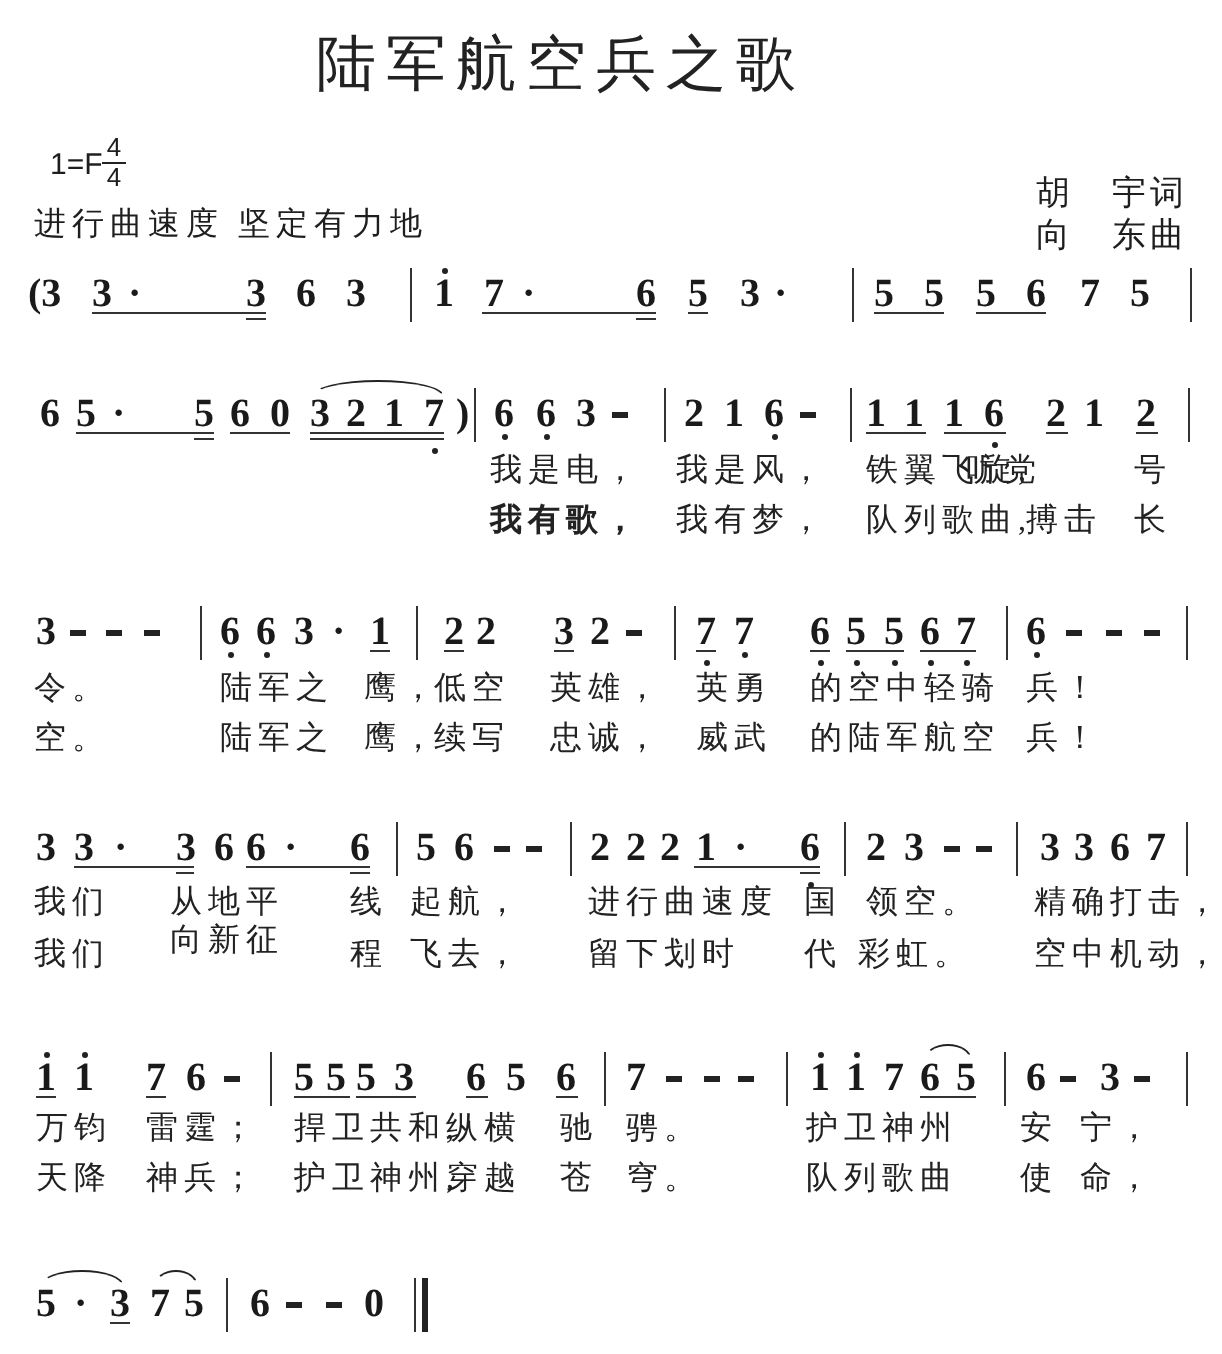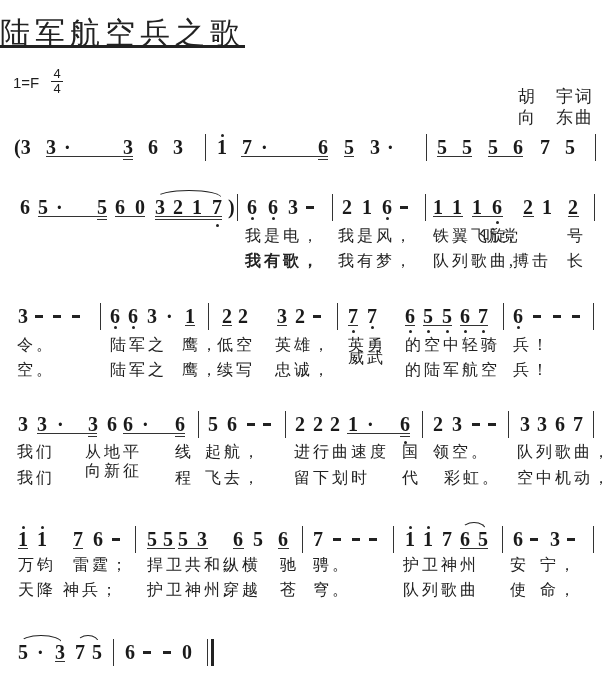--- a/index.html
+++ b/index.html
@@ -2,23 +2,23 @@
 <html><head>
   <meta charset="utf-8">
   <style>
     body { margin: 0; background: #ffffff; }
     #page {
       position: relative; width: 611px; height: 677px; overflow: hidden;
       background: #ffffff; color: #1e1e1e;
       font-family: "Liberation Serif", "DejaVu Serif", serif;
     }
     .abs { position: absolute; }
-    .title { left: 0; width: 561px; top: 14px; font-size: 30px; letter-spacing: 5px; line-height: 38px; color: #222; text-decoration: underline; }
+    .title { left: 0; width: 561px; top: 14px; text-align: center; font-size: 30px; letter-spacing: 5px; line-height: 38px; color: #222; }
     .subtitle { left: 0; width: 611px; top: 59px; text-align: center; font-size: 17px; line-height: 22px; color: #222; }
-    .key { left: 13px; top: 74px; font-family: "Liberation Sans", "DejaVu Sans", sans-serif; font-size: 15px; line-height: 18px; }
+    .key { left: 25px; top: 74px; font-family: "Liberation Sans", "DejaVu Sans", sans-serif; font-size: 15px; line-height: 18px; }
     .timesig { left: 51px; top: 67px; width: 12px; text-align: center; font-family: "Liberation Sans", "DejaVu Sans", sans-serif; font-size: 13px; line-height: 14px; }
     .timesig .num { display: block; border-bottom: 1.5px solid #222; }
     .timesig .den { display: block; }
     .tempo { left: 17px; top: 103px; font-size: 16px; letter-spacing: 3px; line-height: 20px; white-space: pre; }
     .credit { left: 518px; font-size: 17px; letter-spacing: 2px; line-height: 20px; white-space: pre; }
     #score { position: absolute; left: 0; top: 0; width: 0; height: 0; }
     .row { position: absolute; left: 0; top: 0; width: 0; height: 0; }
     .note { position: absolute; font-family: "Liberation Serif", "DejaVu Serif", serif; font-weight: bold; font-size: 20px; line-height: 24px; white-space: pre; color: #1a1a1a; }
     .note.dash { color: transparent; width: 8px; }
     .note.dash::before { content: ""; position: absolute; left: 0; top: 11px; width: 8px; height: 3px; background: #222; }
@@ -32,20 +32,21 @@
 </head>
 <body>
 
 <div id="page">
   <div class="abs title">陆军航空兵之歌</div>
   <div class="abs key">1=F</div>
   <div class="abs timesig">
     <span class="num">4</span>
     <span class="den">4</span>
   </div>
+  <div class="abs tempo">进行曲速度 坚定有力地</div>
   <div class="abs credit" style="top:87px">胡　宇词</div>
   <div class="abs credit" style="top:108px">向　东曲</div>
   <div id="score">
       <div class="row">
         <div class="beam" style="left: 46px; top: 156px; width: 87px;"></div>
         <div class="beam" style="left: 123px; top: 159px; width: 10px;"></div>
         <div class="beam" style="left: 241px; top: 156px; width: 87px;"></div>
         <div class="beam" style="left: 318px; top: 159px; width: 10px;"></div>
         <div class="beam" style="left: 344px; top: 156px; width: 10px;"></div>
         <div class="beam" style="left: 437px; top: 156px; width: 35px;"></div>
@@ -185,21 +186,21 @@
         <div class="lyric" style="left: 217px; top: 335px;">低空</div>
         <div class="lyric" style="left: 275px; top: 335px;">英雄，</div>
         <div class="lyric" style="left: 348px; top: 335px;">英勇</div>
         <div class="lyric" style="left: 405px; top: 335px;">的空中轻骑</div>
         <div class="lyric" style="left: 513px; top: 335px;">兵！</div>
         <div class="lyric" style="left: 17px; top: 360px;">空。</div>
         <div class="lyric" style="left: 110px; top: 360px;">陆军之</div>
         <div class="lyric" style="left: 182px; top: 360px;">鹰，</div>
         <div class="lyric" style="left: 217px; top: 360px;">续写</div>
         <div class="lyric" style="left: 275px; top: 360px;">忠诚，</div>
-        <div class="lyric" style="left: 348px; top: 348px;">威武</div>
+        <div class="lyric" style="left: 348px; top: 360px;">威武</div>
         <div class="lyric" style="left: 405px; top: 360px;">的陆军航空</div>
         <div class="lyric" style="left: 513px; top: 360px;">兵！</div>
       </div>
       <div class="row">
         <div class="beam" style="left: 37px; top: 433px; width: 60px;"></div>
         <div class="beam" style="left: 88px; top: 436px; width: 9px;"></div>
         <div class="beam" style="left: 123px; top: 433px; width: 62px;"></div>
         <div class="beam" style="left: 175px; top: 436px; width: 10px;"></div>
         <div class="beam" style="left: 347px; top: 433px; width: 63px;"></div>
         <div class="beam" style="left: 400px; top: 436px; width: 10px;"></div>
@@ -235,28 +236,28 @@
         <div class="note " style="left: 537px; top: 412px;">3</div>
         <div class="note " style="left: 555px; top: 412px;">6</div>
         <div class="note " style="left: 573px; top: 412px;">7</div>
         <div class="lyric" style="left: 17px; top: 442px;">我们</div>
         <div class="lyric" style="left: 85px; top: 442px;">从地平</div>
         <div class="lyric" style="left: 175px; top: 442px;">线</div>
         <div class="lyric" style="left: 205px; top: 442px;">起航，</div>
         <div class="lyric" style="left: 294px; top: 442px;">进行曲速度</div>
         <div class="lyric" style="left: 402px; top: 442px;">国</div>
         <div class="lyric" style="left: 433px; top: 442px;">领空。</div>
-        <div class="lyric" style="left: 517px; top: 442px;">队列歌曲，</div>
+        <div class="lyric" style="left: 517px; top: 442px;">精确打击，</div>
         <div class="lyric" style="left: 17px; top: 468px;">我们</div>
         <div class="lyric" style="left: 85px; top: 461px;">向新征</div>
         <div class="lyric" style="left: 175px; top: 468px;">程</div>
         <div class="lyric" style="left: 205px; top: 468px;">飞去，</div>
         <div class="lyric" style="left: 294px; top: 468px;">留下划时</div>
         <div class="lyric" style="left: 402px; top: 468px;">代</div>
-        <div class="lyric" style="left: 444px; top: 468px;">彩虹。</div>
+        <div class="lyric" style="left: 429px; top: 468px;">彩虹。</div>
         <div class="lyric" style="left: 517px; top: 468px;">空中机动，</div>
       </div>
       <div class="row">
         <div class="beam" style="left: 18px; top: 548px; width: 10px;"></div>
         <div class="beam" style="left: 73px; top: 548px; width: 10px;"></div>
         <div class="beam" style="left: 147px; top: 548px; width: 28px;"></div>
         <div class="beam" style="left: 178px; top: 548px; width: 30px;"></div>
         <div class="beam" style="left: 233px; top: 548px; width: 11px;"></div>
         <div class="beam" style="left: 278px; top: 548px; width: 11px;"></div>
         <div class="beam" style="left: 460px; top: 548px; width: 28px;"></div>
@@ -298,21 +299,21 @@
         <div class="lyric" style="left: 18px; top: 555px;">万钧</div>
         <div class="lyric" style="left: 73px; top: 555px;">雷霆；</div>
         <div class="lyric" style="left: 147px; top: 555px;">捍卫共和,</div>
         <div class="lyric" style="left: 223px; top: 555px;">纵横</div>
         <div class="lyric" style="left: 280px; top: 555px;">驰</div>
         <div class="lyric" style="left: 313px; top: 555px;">骋。</div>
         <div class="lyric" style="left: 403px; top: 555px;">护卫神州</div>
         <div class="lyric" style="left: 510px; top: 555px;">安</div>
         <div class="lyric" style="left: 540px; top: 555px;">宁，</div>
         <div class="lyric" style="left: 18px; top: 580px;">天降</div>
-        <div class="lyric" style="left: 63px; top: 580px;">神兵；</div>
+        <div class="lyric" style="left: 73px; top: 580px;">神兵；</div>
         <div class="lyric" style="left: 147px; top: 580px;">护卫神州,</div>
         <div class="lyric" style="left: 223px; top: 580px;">穿越</div>
         <div class="lyric" style="left: 280px; top: 580px;">苍</div>
         <div class="lyric" style="left: 313px; top: 580px;">穹。</div>
         <div class="lyric" style="left: 403px; top: 580px;">队列歌曲</div>
         <div class="lyric" style="left: 510px; top: 580px;">使</div>
         <div class="lyric" style="left: 540px; top: 580px;">命，</div>
       </div>
       <div class="row">
         <div class="beam" style="left: 55px; top: 661px; width: 10px;"></div>

